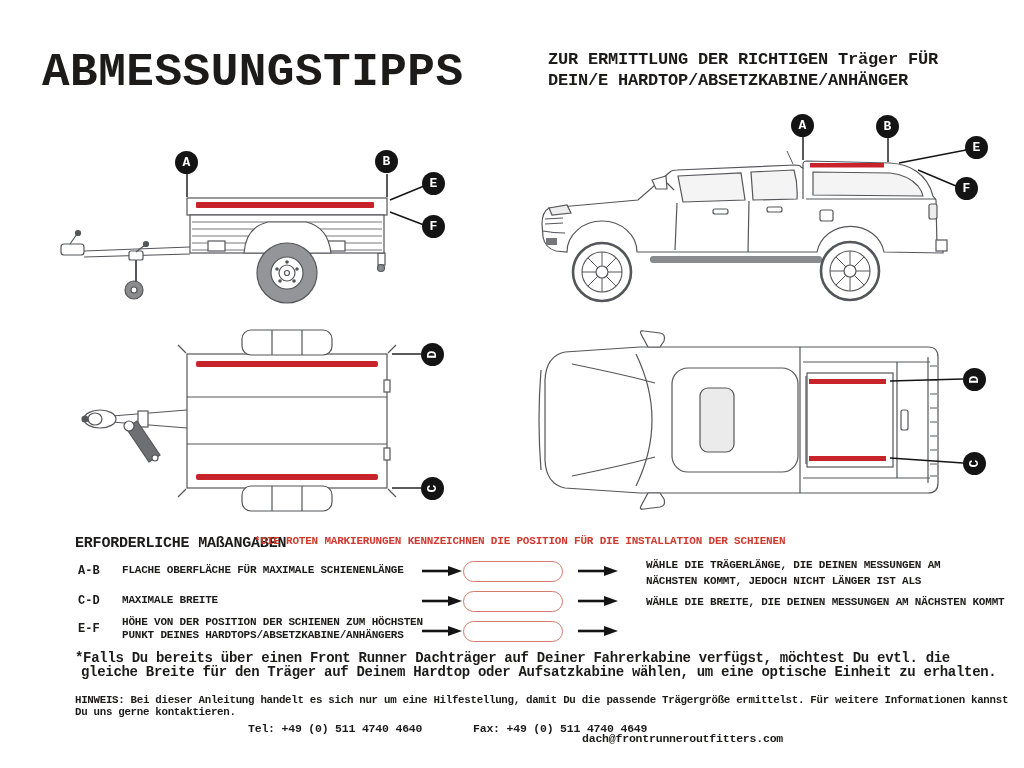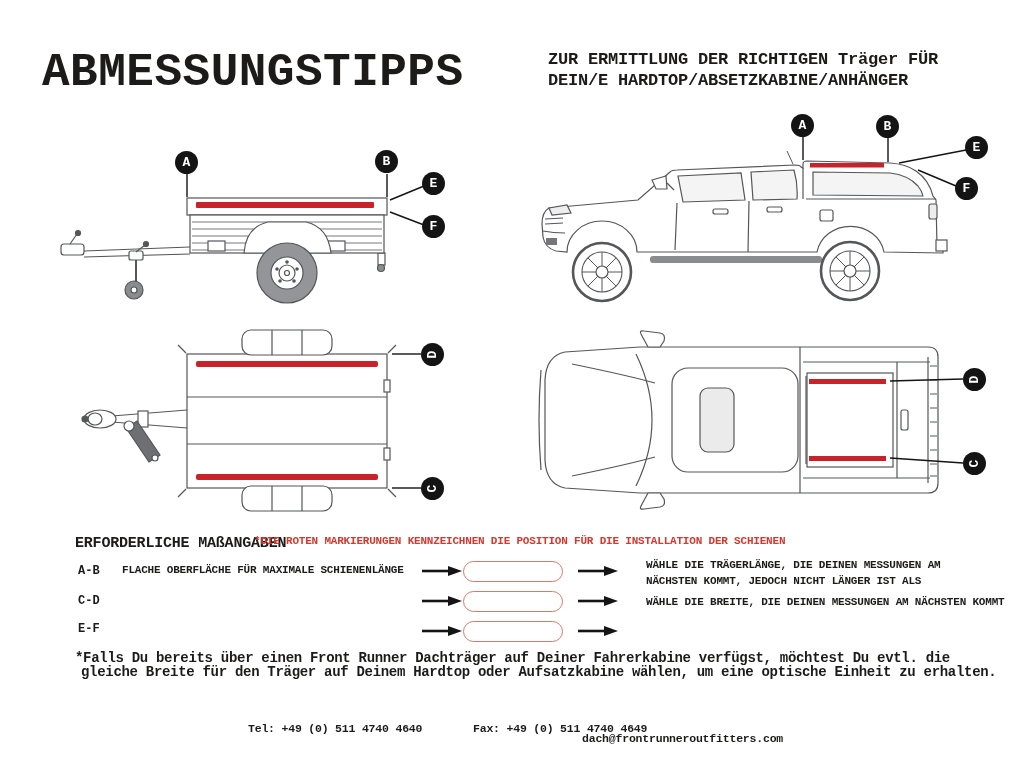--- a/index.html
+++ b/index.html
@@ -245,41 +245,44 @@
       <polygon points="26,1 40,6 26,11" fill="#141414"></polygon>
     </svg>
   <div class="pill" style="top:561px"></div>
   <svg class="arrow" style="left:578px;top:565px" viewBox="0 0 40 12">
       <line x1="0" y1="6" x2="28" y2="6" stroke="#141414" stroke-width="2.6"></line>
       <polygon points="26,1 40,6 26,11" fill="#141414"></polygon>
     </svg>
   <div class="row-result res-0" style="top:557px">WÄHLE DIE TRÄGERLÄNGE, DIE DEINEN MESSUNGEN AM NÄCHSTEN KOMMT, JEDOCH NICHT LÄNGER IST ALS</div>
 
   <div class="row-code" style="top:594px">C-D</div>
+  <div class="row-label" style="top:594px">MAXIMALE BREITE</div>
   <svg class="arrow" style="left:422px;top:595px" viewBox="0 0 40 12">
       <line x1="0" y1="6" x2="28" y2="6" stroke="#141414" stroke-width="2.6"></line>
       <polygon points="26,1 40,6 26,11" fill="#141414"></polygon>
     </svg>
   <div class="pill" style="top:591px"></div>
   <svg class="arrow" style="left:578px;top:595px" viewBox="0 0 40 12">
       <line x1="0" y1="6" x2="28" y2="6" stroke="#141414" stroke-width="2.6"></line>
       <polygon points="26,1 40,6 26,11" fill="#141414"></polygon>
     </svg>
   <div class="row-result res-1" style="top:594px">WÄHLE DIE BREITE, DIE DEINEN MESSUNGEN AM NÄCHSTEN KOMMT</div>
 
   <div class="row-code" style="top:622px">E-F</div>
+  <div class="row-label" style="top:616px">HÖHE VON DER POSITION DER SCHIENEN ZUM HÖCHSTEN PUNKT DEINES HARDTOPS/ABSETZKABINE/ANHÄNGERS</div>
   <svg class="arrow" style="left:422px;top:625px" viewBox="0 0 40 12">
       <line x1="0" y1="6" x2="28" y2="6" stroke="#141414" stroke-width="2.6"></line>
       <polygon points="26,1 40,6 26,11" fill="#141414"></polygon>
     </svg>
   <div class="pill" style="top:621px"></div>
   <svg class="arrow" style="left:578px;top:625px" viewBox="0 0 40 12">
       <line x1="0" y1="6" x2="28" y2="6" stroke="#141414" stroke-width="2.6"></line>
       <polygon points="26,1 40,6 26,11" fill="#141414"></polygon>
     </svg>
 
   <div class="abs footnote">*Falls Du bereits über einen Front Runner Dachträger auf Deiner Fahrerkabine verfügst, möchtest Du evtl. die gleiche Breite für den Träger auf Deinem Hardtop oder Aufsatzkabine wählen, um eine optische Einheit zu erhalten.</div>
+  <div class="abs hinweis">HINWEIS: Bei dieser Anleitung handelt es sich nur um eine Hilfestellung, damit Du die passende Trägergröße ermittelst. Für weitere Informationen kannst Du uns gerne kontaktieren.</div>
 
   <div class="footer-item" id="tel">Tel: +49 (0) 511 4740 4640</div>
   <div class="footer-item" id="fax">Fax: +49 (0) 511 4740 4649</div>
   <div class="footer-item" id="email">dach@frontrunneroutfitters.com</div>
 
 </div>
 
 </body></html>

